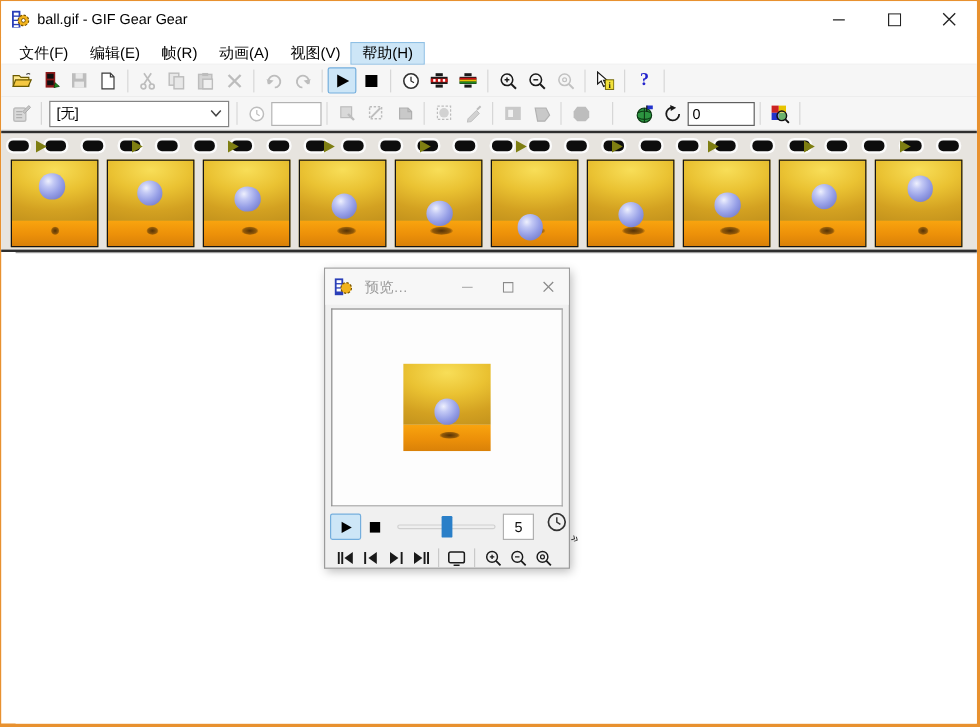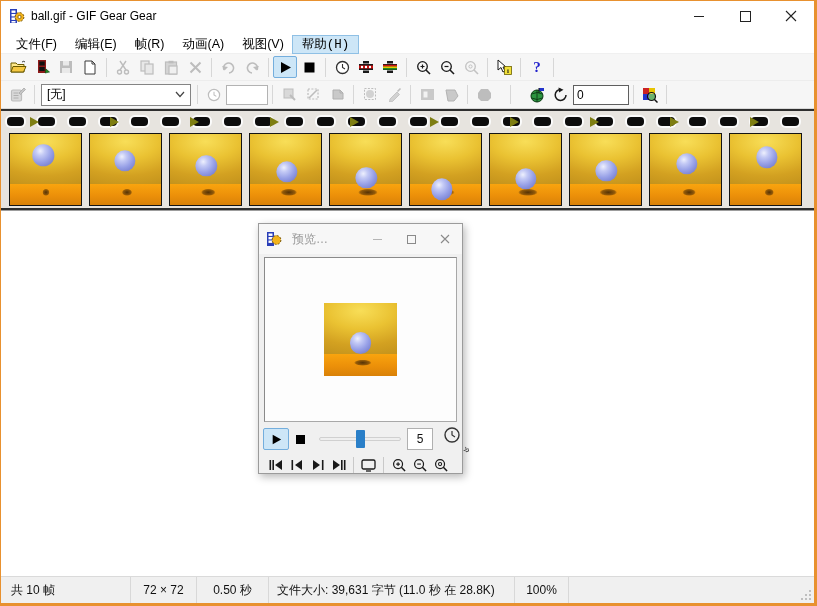--- a/index.html
+++ b/index.html
@@ -12,21 +12,21 @@
   
   .titlebar { height:30px; background:#fff; display:flex; align-items:center; flex:0 0 auto; }
   .app-icon { width:16px; height:16px; margin:0 6px 0 8px; flex:0 0 auto; }
   .title-text { font-size:12px; color:#000; }
   .caption-btns { margin-left:auto; display:flex; height:100%; }
   .cap-btn { width:46px; height:100%; display:flex; align-items:center; justify-content:center; }
 
   
   .menubar { height:23px; background:#fff; display:flex; align-items:flex-end; padding-left:6px; flex:0 0 auto; border-bottom:1px solid #f0f0f0; }
   .menu-item { padding:0 9px; display:flex; align-items:center; font-size:12.5px; color:#000; }
-  .menu-item.hl { background:#cde6f7; outline:1px solid #8fc0e5;font-family:Liberation Mono, monospace; }
+  .menu-item.hl { background:#cde6f7; outline:1px solid #8fc0e5; }
 
   
   .toolbar { background:#f6f6f6; display:flex; align-items:center; padding:0 2px 0 5px; flex:0 0 auto; }
   .tb1 { height:27px; border-bottom:1px solid #ededed; }
   .tb2 { height:28px; border-bottom:1px solid #d9d9d9; }
   .tbtn { width:24px; height:22px; display:flex; align-items:center; justify-content:center;
           border:1px solid transparent; border-radius:2px; background:transparent; }
   .tbtn.checked { background:#cde6f7; border-color:#74aedd; }
   .sep { width:1px; height:19px; background:#d7d7d7; margin:0 4px; flex:0 0 auto; }
   .combo { width:150px; height:22px; background:#fff; border:1px solid #848484; display:flex; align-items:center; padding:0 5px; margin:0 2px; }
@@ -48,21 +48,21 @@
   .wall  { position:absolute; left:0; top:0; width:100%; height:70.5%;
            background:radial-gradient(120% 95% at 50% 15%, #f8de58 0%, #eac232 38%, #d3a121 72%, #c3921c 100%); }
   .floor { position:absolute; left:0; top:70.5%; width:100%; height:29.5%;
            background:linear-gradient(180deg, #f9a40e 0%, #ec9009 55%, #d98108 100%); }
   .shadow{ position:absolute; top:82%; height:9%; transform:translate(-50%,-50%); border-radius:50%;
            background:radial-gradient(ellipse at center, rgba(72,42,6,.92) 0%, rgba(72,42,6,.55) 55%, rgba(72,42,6,0) 75%); }
   .ball  { position:absolute; width:30%; height:30%; transform:translate(-50%,-50%); border-radius:50%;
            background:radial-gradient(circle at 36% 30%, #eef0fd 0%, #c3c9f5 22%, #959ee6 55%, #7d85d2 78%, #6d74bd 100%); }
 
   
-  .client { flex:1 1 auto; position:relative; background:#fff; border-top:1px solid #9d9d9d; }
+  .client { flex:1 1 auto; position:relative; background:#fff; border-top:1px solid #9d9d9d;margin-left:12px; }
   .preview { position:absolute; left:257px; top:12px; width:205px; height:251px; background:#f0f0f0;
              border:1px solid #9b9b9b; box-shadow:2px 3px 8px rgba(0,0,0,.28); }
   .pv-titlebar { height:30px; background:#f7f7f7; display:flex; align-items:center; }
   .pv-title { color:#9a9a9a; font-size:12px; margin-left:4px; }
   .pv-caps { margin-left:auto; display:flex; }
   .pv-cap { width:34px; height:30px; display:flex; align-items:center; justify-content:center; }
   .pv-view { position:absolute; left:5px; top:33px; width:193px; height:165px; background:#fdfdfd;
              border:1px solid #a8a8a8; border-top-color:#8a8a8a; border-left-color:#8a8a8a; display:flex; align-items:center; justify-content:center; }
   .pv-frame { width:73px; height:73px; border:0; position:relative; overflow:hidden; }
   .pv-row1 { position:absolute; left:4px; top:203px; height:24px; display:flex; align-items:center; }
@@ -619,32 +619,14 @@
           <svg width="14" height="14" viewBox="0 0 15 15">
             <circle cx="6.5" cy="6.5" r="4.8" fill="none" stroke="#1a1a1a" stroke-width="1.3"></circle>
               <line x1="10" y1="10" x2="14" y2="14" stroke="#1a1a1a" stroke-width="1.6"></line>
             <circle cx="6.5" cy="6.5" r="1.7" fill="none" stroke="#1a1a1a" stroke-width="1.1"></circle>
           </svg>
         </div>
       </div>
     </div>
   </div>
 
-  <div class="statusbar">
-    <div class="sb-panel sb1">共 10 帧</div>
-    <div class="sb-panel sb2">72 × 72</div>
-    <div class="sb-panel sb3">0.50 秒</div>
-    <div class="sb-panel sb4">文件大小: 39,631 字节  (11.0 秒 在 28.8K)</div>
-    <div class="sb-panel sb5">100%</div>
-    <div class="sb-panel sb-fill"></div>
-    <svg class="grip" width="13" height="13" viewBox="0 0 13 13">
-      <g fill="#bfbfbf">
-          <rect x="10" y="10" width="2" height="2"></rect>
-          <rect x="10" y="6" width="2" height="2"></rect>
-          <rect x="10" y="2" width="2" height="2"></rect>
-      <rect x="6" y="10" width="2" height="2"></rect>
-          <rect x="6" y="6" width="2" height="2"></rect>
-          <rect x="2" y="10" width="2" height="2"></rect>
-        </g>
-    </svg>
-  </div>
 
 </div>
 
 </body></html>

